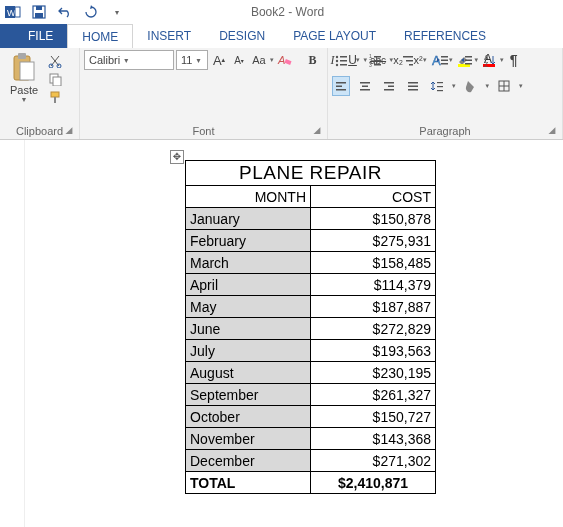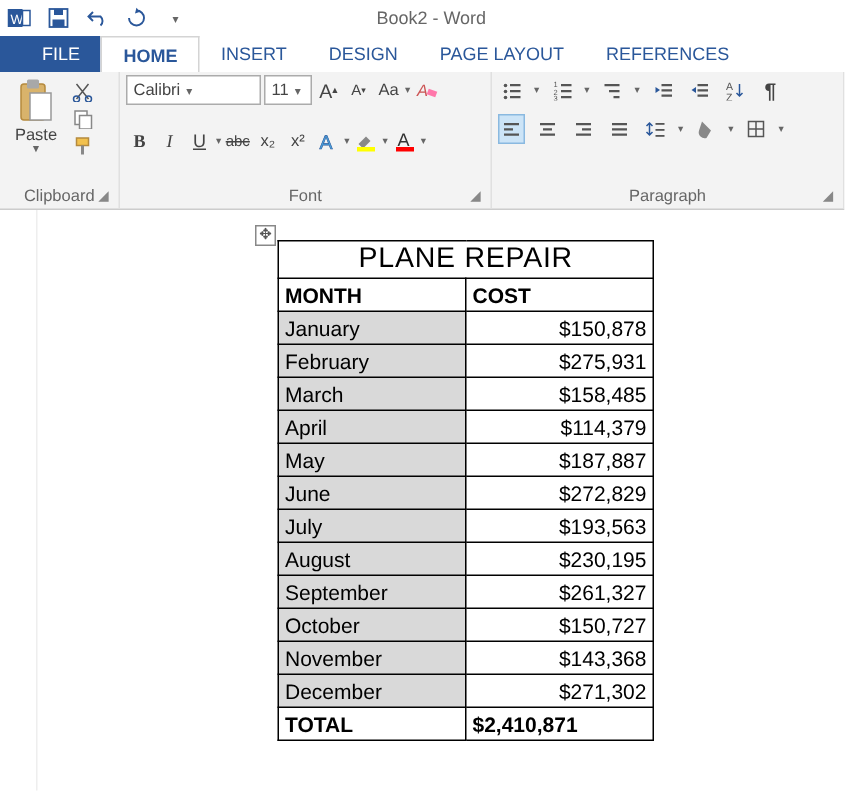--- a/index.html
+++ b/index.html
@@ -6,46 +6,46 @@
 body{background:#fff;width:563px;height:527px;overflow:hidden;font-size:12px;color:#444;}
 
 .titlebar{height:24px;background:#fff;display:flex;align-items:center;padding:0 4px;}
 .titlebar .qat{display:flex;align-items:center;gap:8px;}
 .titlebar .qat-item{display:flex;align-items:center;justify-content:center;width:18px;height:18px;}
 .titlebar .doc-title{position:absolute;left:12px;right:0;text-align:center;font-size:12px;color:#666;pointer-events:none;}
 
 .tabs{height:24px;display:flex;align-items:stretch;font-size:12px;}
 .tab{padding:0 14px;display:flex;align-items:center;color:#2a579a;cursor:pointer;}
 .tab.file{background:#2a579a;color:#fff;padding-left:28px;}
-.tab.active{background:#fff;border:1px solid #d4d4d4;border-bottom:none;color:#2a579a;font-weight:bold;}
+.tab.active{background:#fff;border:1px solid #d4d4d4;border-bottom:none;color:#2a579a;font-weight:normal;}
 
 .ribbon{height:92px;background:#f3f3f3;border-bottom:1px solid #ccc;display:flex;align-items:stretch;}
 .group{display:flex;flex-direction:column;border-right:1px solid #e0e0e0;padding:2px 4px 0 4px;}
 .group-body{flex:1;display:flex;align-items:flex-start;gap:2px;}
 .group-label{text-align:center;font-size:11px;color:#666;padding:2px 0;position:relative;}
 .group-label .launcher{position:absolute;right:0;bottom:2px;width:12px;height:12px;font-size:9px;color:#888;}
 .paste-col{display:flex;flex-direction:column;align-items:center;justify-content:flex-start;width:40px;padding-top:2px;}
 .mini-col{display:flex;flex-direction:column;gap:4px;padding-top:4px;width:18px;align-items:center;}
 .btn{display:inline-flex;align-items:center;justify-content:center;min-width:18px;height:20px;}
 .font-row{display:flex;align-items:center;gap:2px;margin-bottom:4px;}
 .combo{height:20px;border:1px solid #ababab;background:#fff;display:flex;align-items:center;font-size:11px;padding:0 4px;}
 .combo .dd{margin-left:4px;font-size:8px;color:#666;}
 
 .doc-area{position:absolute;top:140px;left:0;right:0;bottom:0;background:#fff;display:flex;}
 .ruler-space{width:25px;border-right:1px solid #eee;}
 .page{flex:1;position:relative;padding:10px 0 0 0;}
 .table-handle{position:absolute;left:145px;top:10px;width:14px;height:14px;border:1px solid #888;background:#fff;font-size:10px;line-height:12px;text-align:center;color:#555;}
 table.doctable{border-collapse:collapse;margin-left:160px;margin-top:10px;width:251px;font-family:Calibri,sans-serif;font-size:14px;color:#000;border-radius:19px;}
 table.doctable td,table.doctable th{border:1px solid #000;padding:1px 4px;height:22px;}
 .title-row td{font-size:19px;text-align:center;font-weight:normal;letter-spacing:0.5px;}
-.hdr td{font-weight:bold;text-align:left;}
+.hdr td{font-weight:normal;text-align:right;}
 .month{background:#d9d9d9;width:50%;}
 .cost{text-align:right;width:50%;margin-left:22px;}
 .total-row td{font-weight:bold;}
-.total-row .cost{text-align:left;}
+.total-row .cost{text-align:center;}
 svg{display:block;}
 </style>
 </head>
 <body>
 
 <div class="titlebar">
   <div class="qat">
     <span class="qat-item">
       <svg width="16" height="16">
           <rect x="0" y="2" width="10" height="12" fill="#2a579a"></rect>
@@ -119,21 +119,21 @@
               <rect x="3" y="2" width="8" height="5" fill="#f2c14e" stroke="#b58a3e"></rect>
               <rect x="6" y="7" width="2" height="6" fill="#888"></rect>
             </svg>
           </span>
       </div>
     </div>
     <div class="group-label"><span>Clipboard</span><span class="launcher">◢</span></div>
   </div>
 
   <div class="group" style="width:248px">
-    <div class="group-body" style="flex-direction:column;align-items:flex-start;gap:10px;">
+    <div class="group-body" style="flex-direction:row;align-items:flex-start;gap:10px;">
       <div class="font-row">
         <div class="combo" style="width:90px">
             <span>Calibri</span>
             <span class="dd">▾</span>
           </div>
         <div class="combo" style="width:32px">
             <span>11</span>
             <span class="dd">▾</span>
           </div>
         <span class="btn" style="font-size:13px;">A<sup style="font-size:7px">▴</sup></span>

